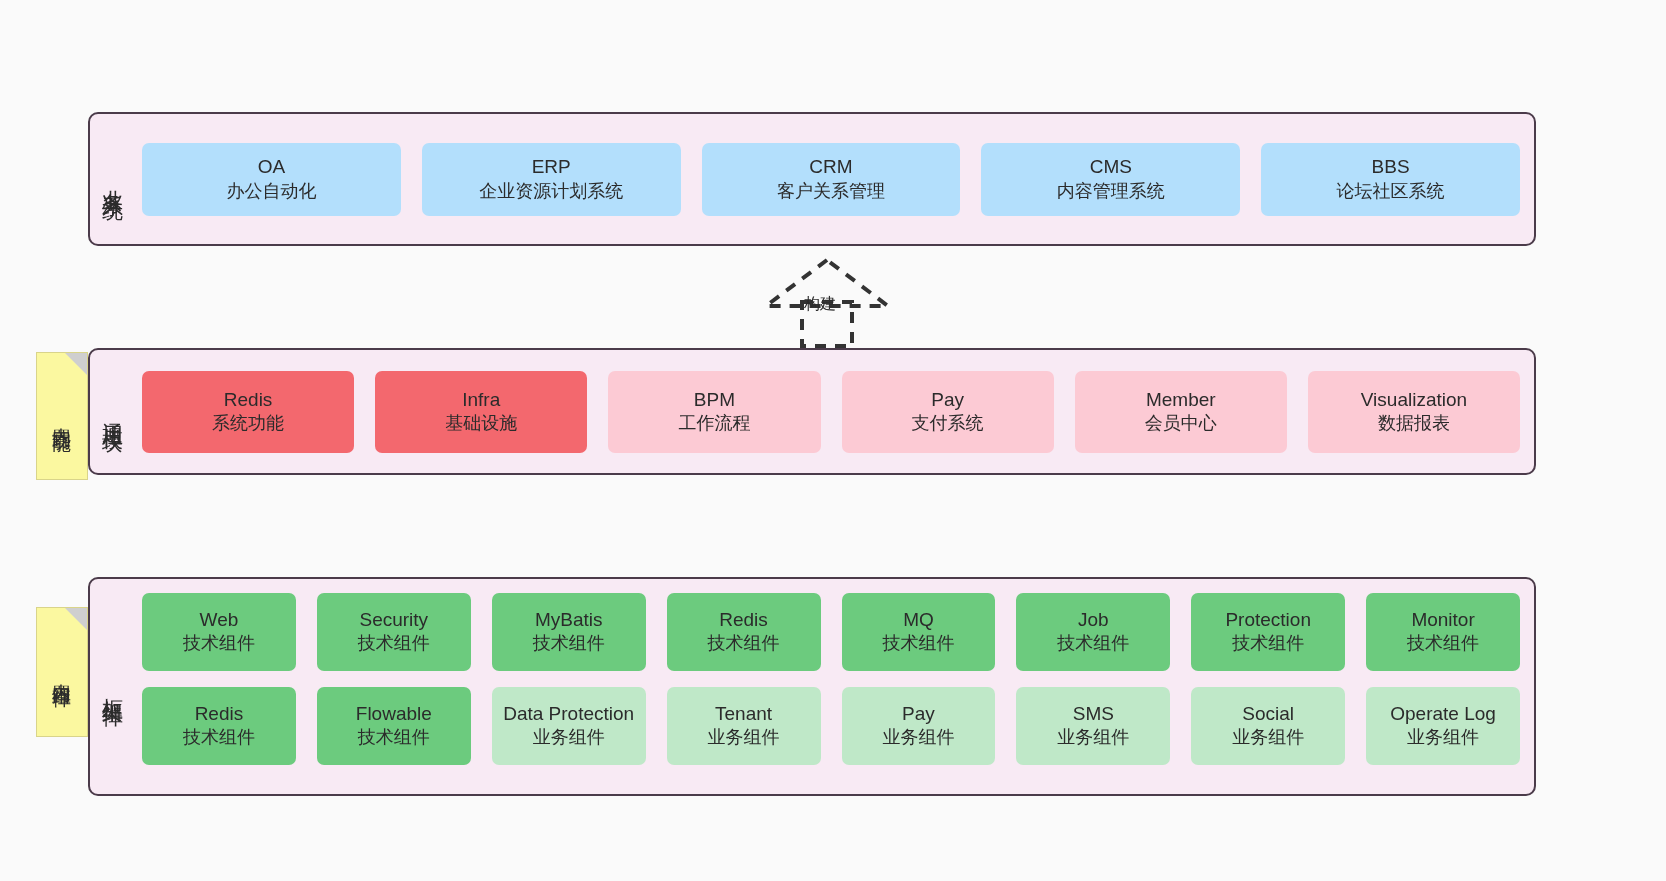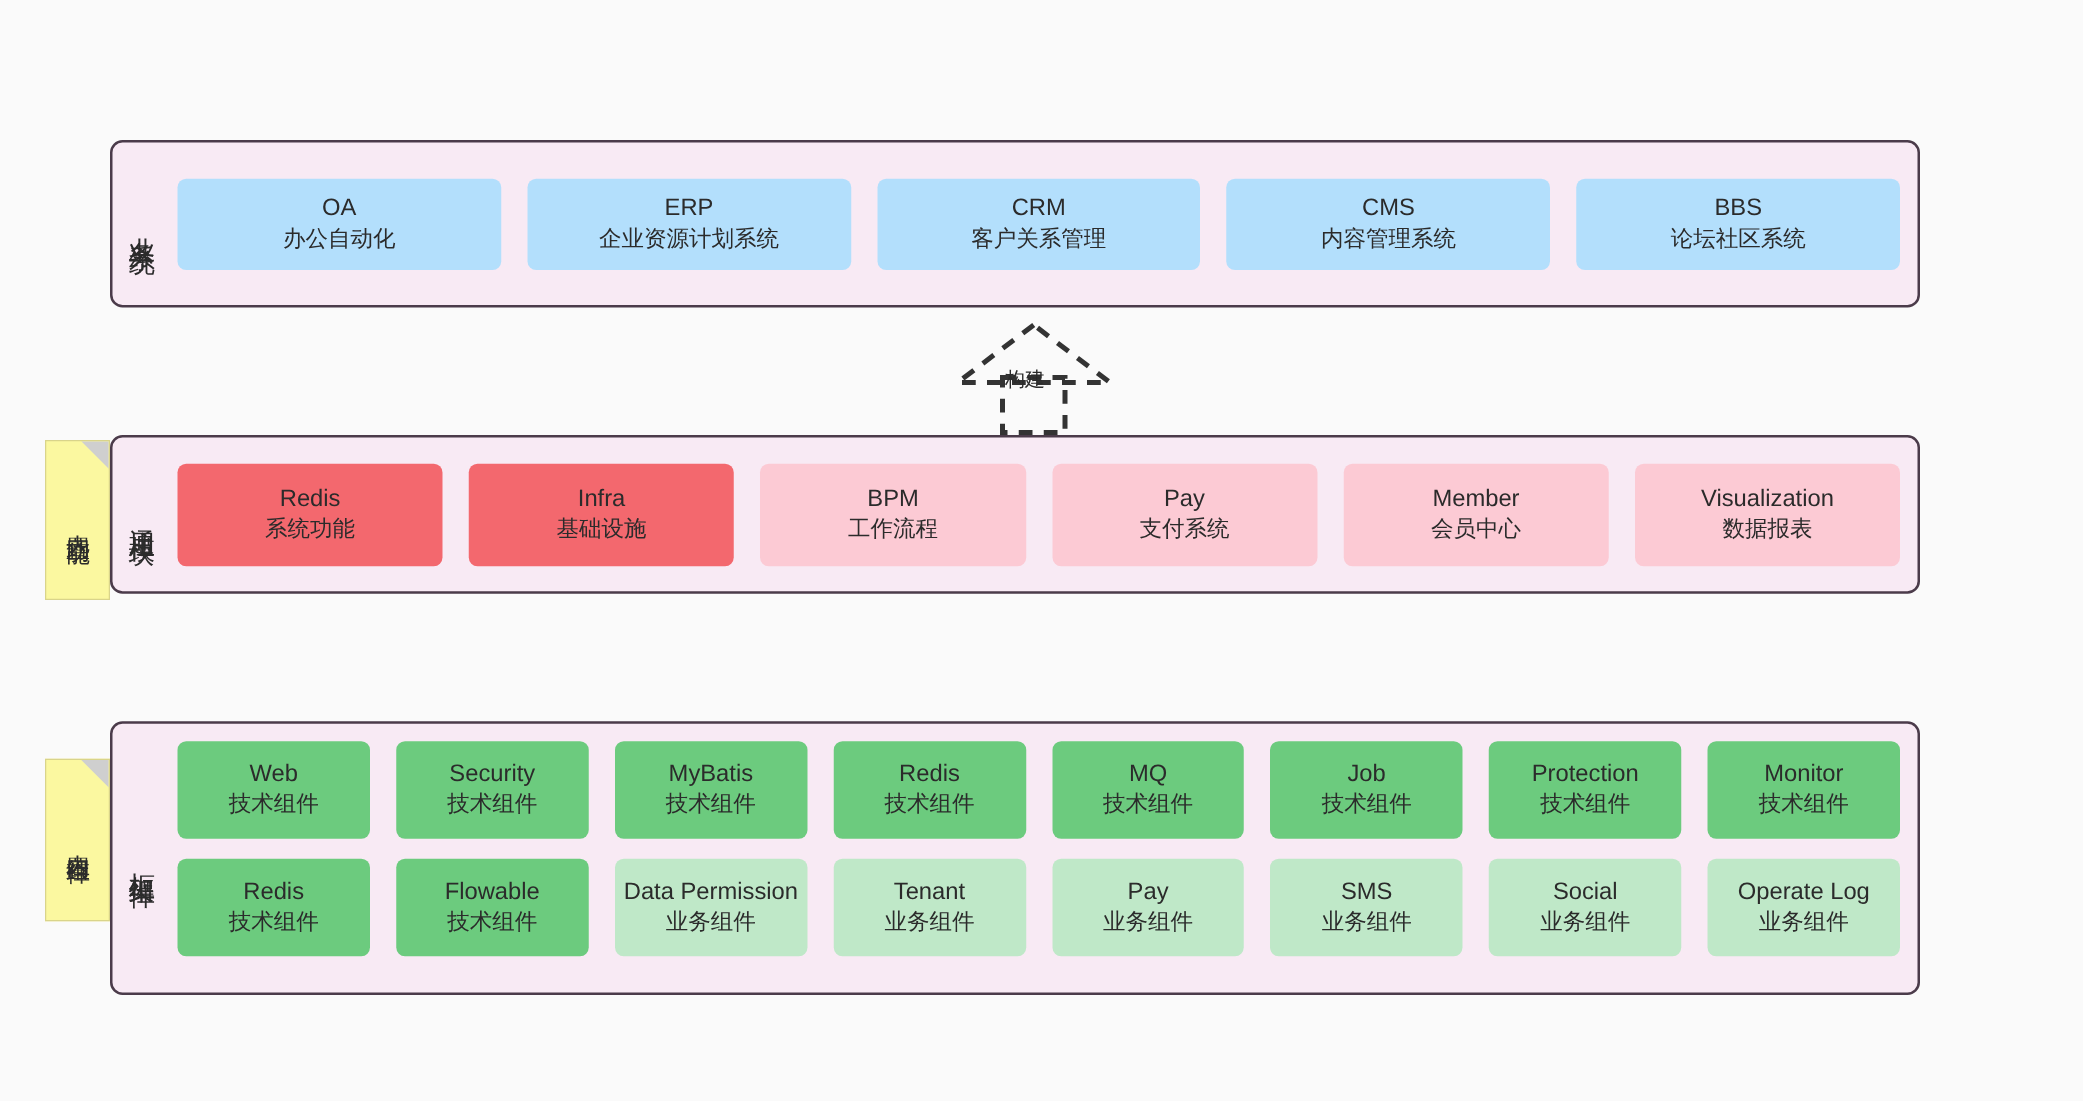--- a/index.html
+++ b/index.html
@@ -275,21 +275,21 @@
       <div class="card-row">
         <div class="card c-green">
           <span class="ctitle">Redis</span>
           <span class="csub">技术组件</span>
         </div>
         <div class="card c-green">
           <span class="ctitle">Flowable</span>
           <span class="csub">技术组件</span>
         </div>
         <div class="card c-lightgreen">
-          <span class="ctitle">Data Permission</span>
+          <span class="ctitle">Data Protection</span>
           <span class="csub">业务组件</span>
         </div>
         <div class="card c-lightgreen">
           <span class="ctitle">Tenant</span>
           <span class="csub">业务组件</span>
         </div>
         <div class="card c-lightgreen">
           <span class="ctitle">Pay</span>
           <span class="csub">业务组件</span>
         </div>

